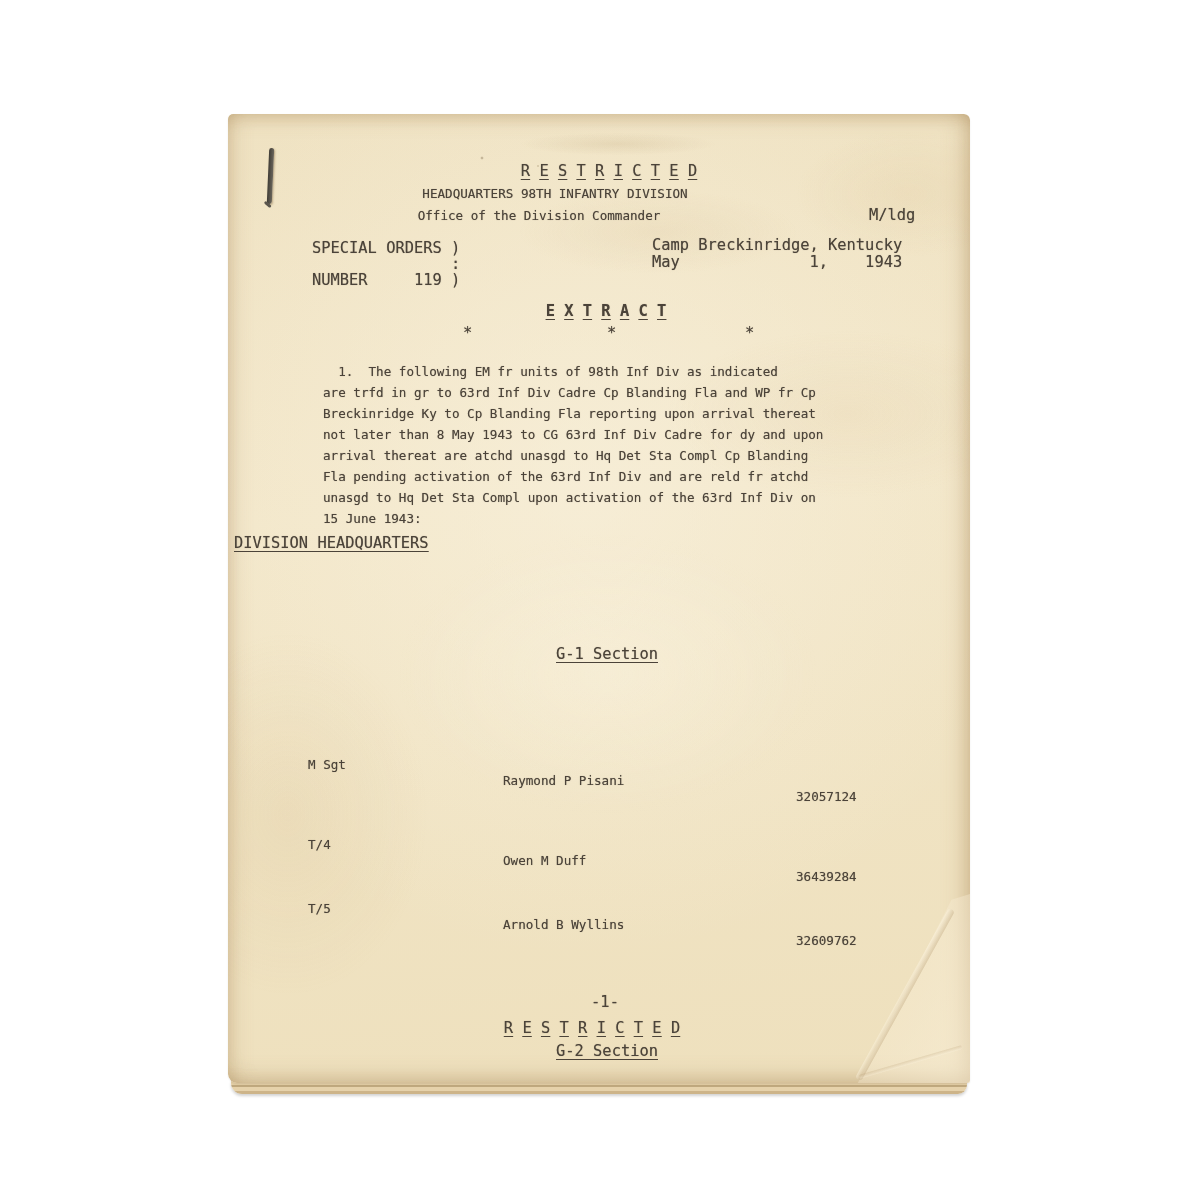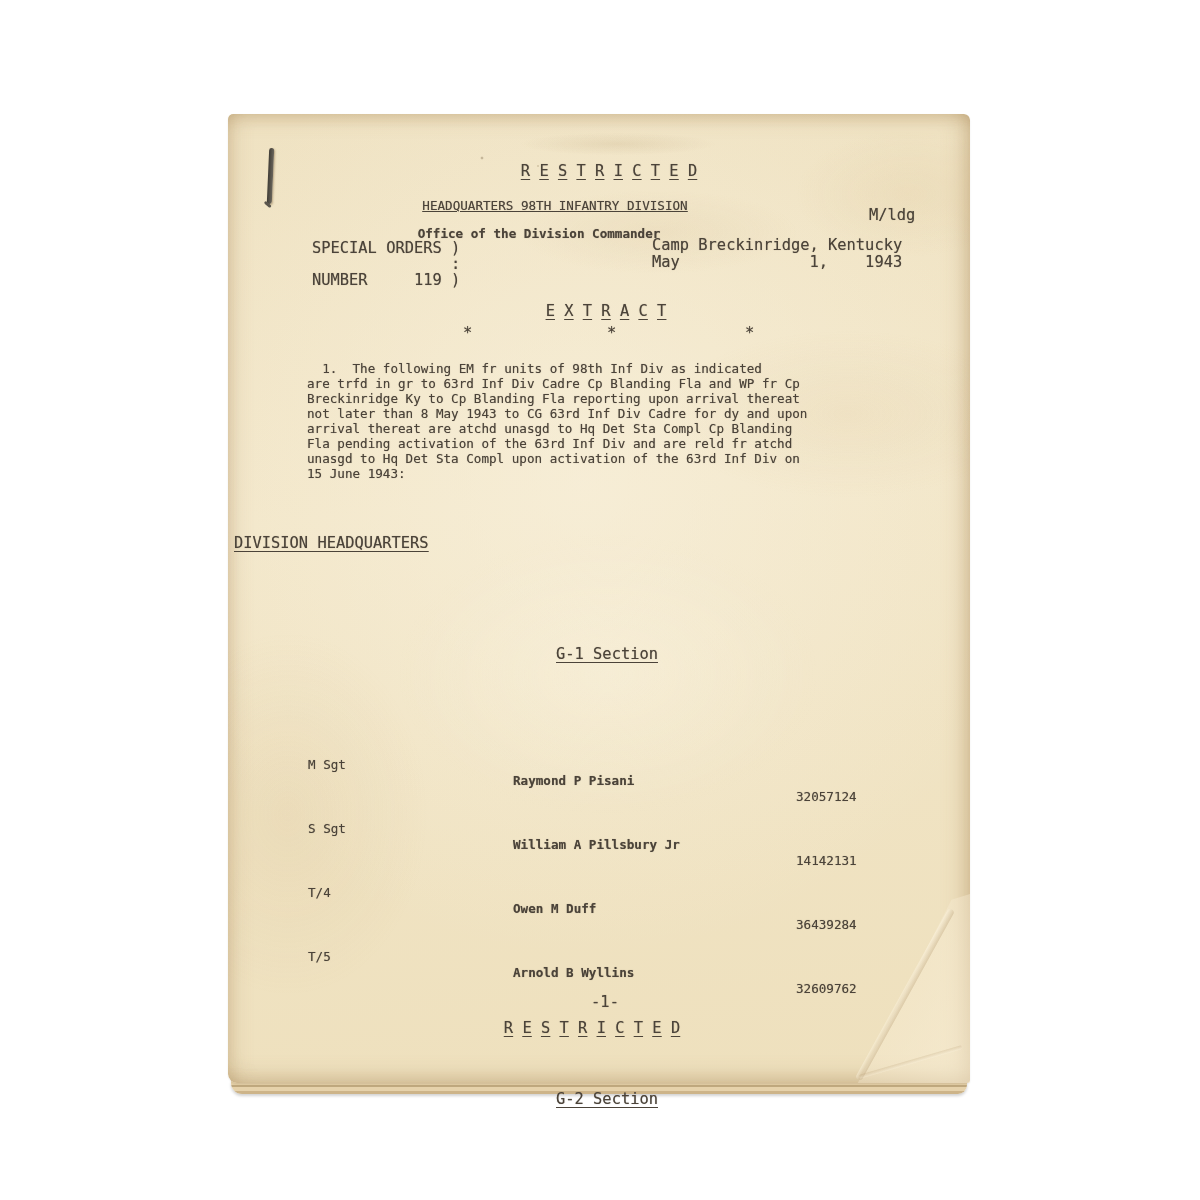--- a/index.html
+++ b/index.html
@@ -43,57 +43,57 @@
     background:linear-gradient(to right,#3f3c36,#6b665c);transform:rotate(2.5deg);
     box-shadow:1px 1px 2px rgba(120,90,50,0.45);}
   .staple::after{content:"";position:absolute;left:-3px;bottom:-2px;width:8px;height:3px;background:#5a554c;border-radius:2px;transform:rotate(38deg);}
   
   .typed{position:absolute;color:#4b4339;text-shadow:0 0 0.8px rgba(75,67,57,0.55);white-space:pre;}
   .pc{font-size:15.4px;line-height:16px;}   
   .el{font-size:12.6px;line-height:16px;}   
   .cx{transform:translateX(-50%);}
   .ul{text-decoration:underline;text-decoration-thickness:1.2px;text-underline-offset:2.5px;}
   .uc{text-decoration:underline;text-decoration-thickness:1.2px;text-underline-offset:2.5px;}
-  .para{line-height:15px;}
+  .para{line-height:21px;margin-left:16px;}
   
   .secs{position:absolute;left:0;top:389px;width:742px;}
   .div-head{display:block;text-align:left;transform:translateX(6px);margin:0 0 15px 0;}
   .sec-title{display:block;text-align:center;transform:translateX(4px);margin:0 0 15px 0;font-weight:normal;}
   .p-section{margin:0 0 14px 8px;}
   .prow{position:relative;height:16px;}
   .rank{position:absolute;left:72px;}
-  .pname{position:absolute;left:277px;font-weight:bold;}
+  .pname{position:absolute;left:267px;}
   .serial{position:absolute;left:560px;}
 </style>
 </head>
 <body>
 
 <div class="stage">
   <div class="stack"></div>
 
   <div class="page">
     <div class="texture"></div>
     <div class="fold-light"></div>
     <div class="crease crease-main"></div>
     <div class="crease crease-minor"></div>
     <div class="staple"></div>
 
     <div class="typed pc cx u-chars" style="left:381px;top:49px;"><span class="uc">R</span> <span class="uc">E</span> <span class="uc">S</span> <span class="uc">T</span> <span class="uc">R</span> <span class="uc">I</span> <span class="uc">C</span> <span class="uc">T</span> <span class="uc">E</span> <span class="uc">D</span></div>
 
-    <div class="typed el cx" style="left:327px;top:84px;text-decoration:underline;">HEADQUARTERS 98TH INFANTRY DIVISION</div>
-    <div class="typed el cx" style="left:311px;top:112px;font-weight:bold;">Office of the Division Commander</div>
+    <div class="typed el cx" style="left:327px;top:72px;">HEADQUARTERS 98TH INFANTRY DIVISION</div>
+    <div class="typed el cx" style="left:311px;top:94px;">Office of the Division Commander</div>
     <div class="typed pc" style="left:641px;top:93px;">M/ldg</div>
 
     <div class="typed pc" style="left:84px;top:126px;">SPECIAL ORDERS )
                :
 NUMBER     119 )</div>
     <div class="typed pc" style="left:424px;top:123px;line-height:17px;">Camp Breckinridge, Kentucky
 May              1,    1943</div>
 
-    <div class="typed pc cx u-chars" style="left:378px;top:189px;"><span class="uc">E</span> <span class="uc">X</span> <span class="uc">T</span> <span class="uc">R</span> <span class="uc">A</span> <span class="uc">C</span> <span class="uc">T</span></div>
+    <div class="typed pc cx u-chars" style="left:378px;top:189px;font-weight:bold;"><span class="uc">E</span> <span class="uc">X</span> <span class="uc">T</span> <span class="uc">R</span> <span class="uc">A</span> <span class="uc">C</span> <span class="uc">T</span></div>
 
     <div class="typed pc" style="left:235px;top:211px;">*</div>
     <div class="typed pc" style="left:379px;top:211px;">*</div>
     <div class="typed pc" style="left:517px;top:211px;">*</div>
 
     <div class="typed el para" style="left:79px;top:247px;">  1.  The following EM fr units of 98th Inf Div as indicated
 are trfd in gr to 63rd Inf Div Cadre Cp Blanding Fla and WP fr Cp
 Breckinridge Ky to Cp Blanding Fla reporting upon arrival thereat
 not later than 8 May 1943 to CG 63rd Inf Div Cadre for dy and upon
 arrival thereat are atchd unasgd to Hq Det Sta Compl Cp Blanding
@@ -106,25 +106,20 @@
     
   <section class="p-section">
     <span class="pc ul sec-title">G-1 Section</span>
     <div class="rows">
   <div class="prow">
     <span class="rank">M Sgt</span>
     <span class="pname">Raymond P Pisani</span>
     <span class="serial">32057124</span>
   </div>
 
-  <div class="prow">
-    <span class="rank">S Sgt</span>
-    <span class="pname">William A Pillsbury Jr</span>
-    <span class="serial">14142131</span>
-  </div>
 
   <div class="prow">
     <span class="rank">T/4</span>
     <span class="pname">Owen M Duff</span>
     <span class="serial">36439284</span>
   </div>
 
   <div class="prow">
     <span class="rank">T/5</span>
     <span class="pname">Arnold B Wyllins</span>

